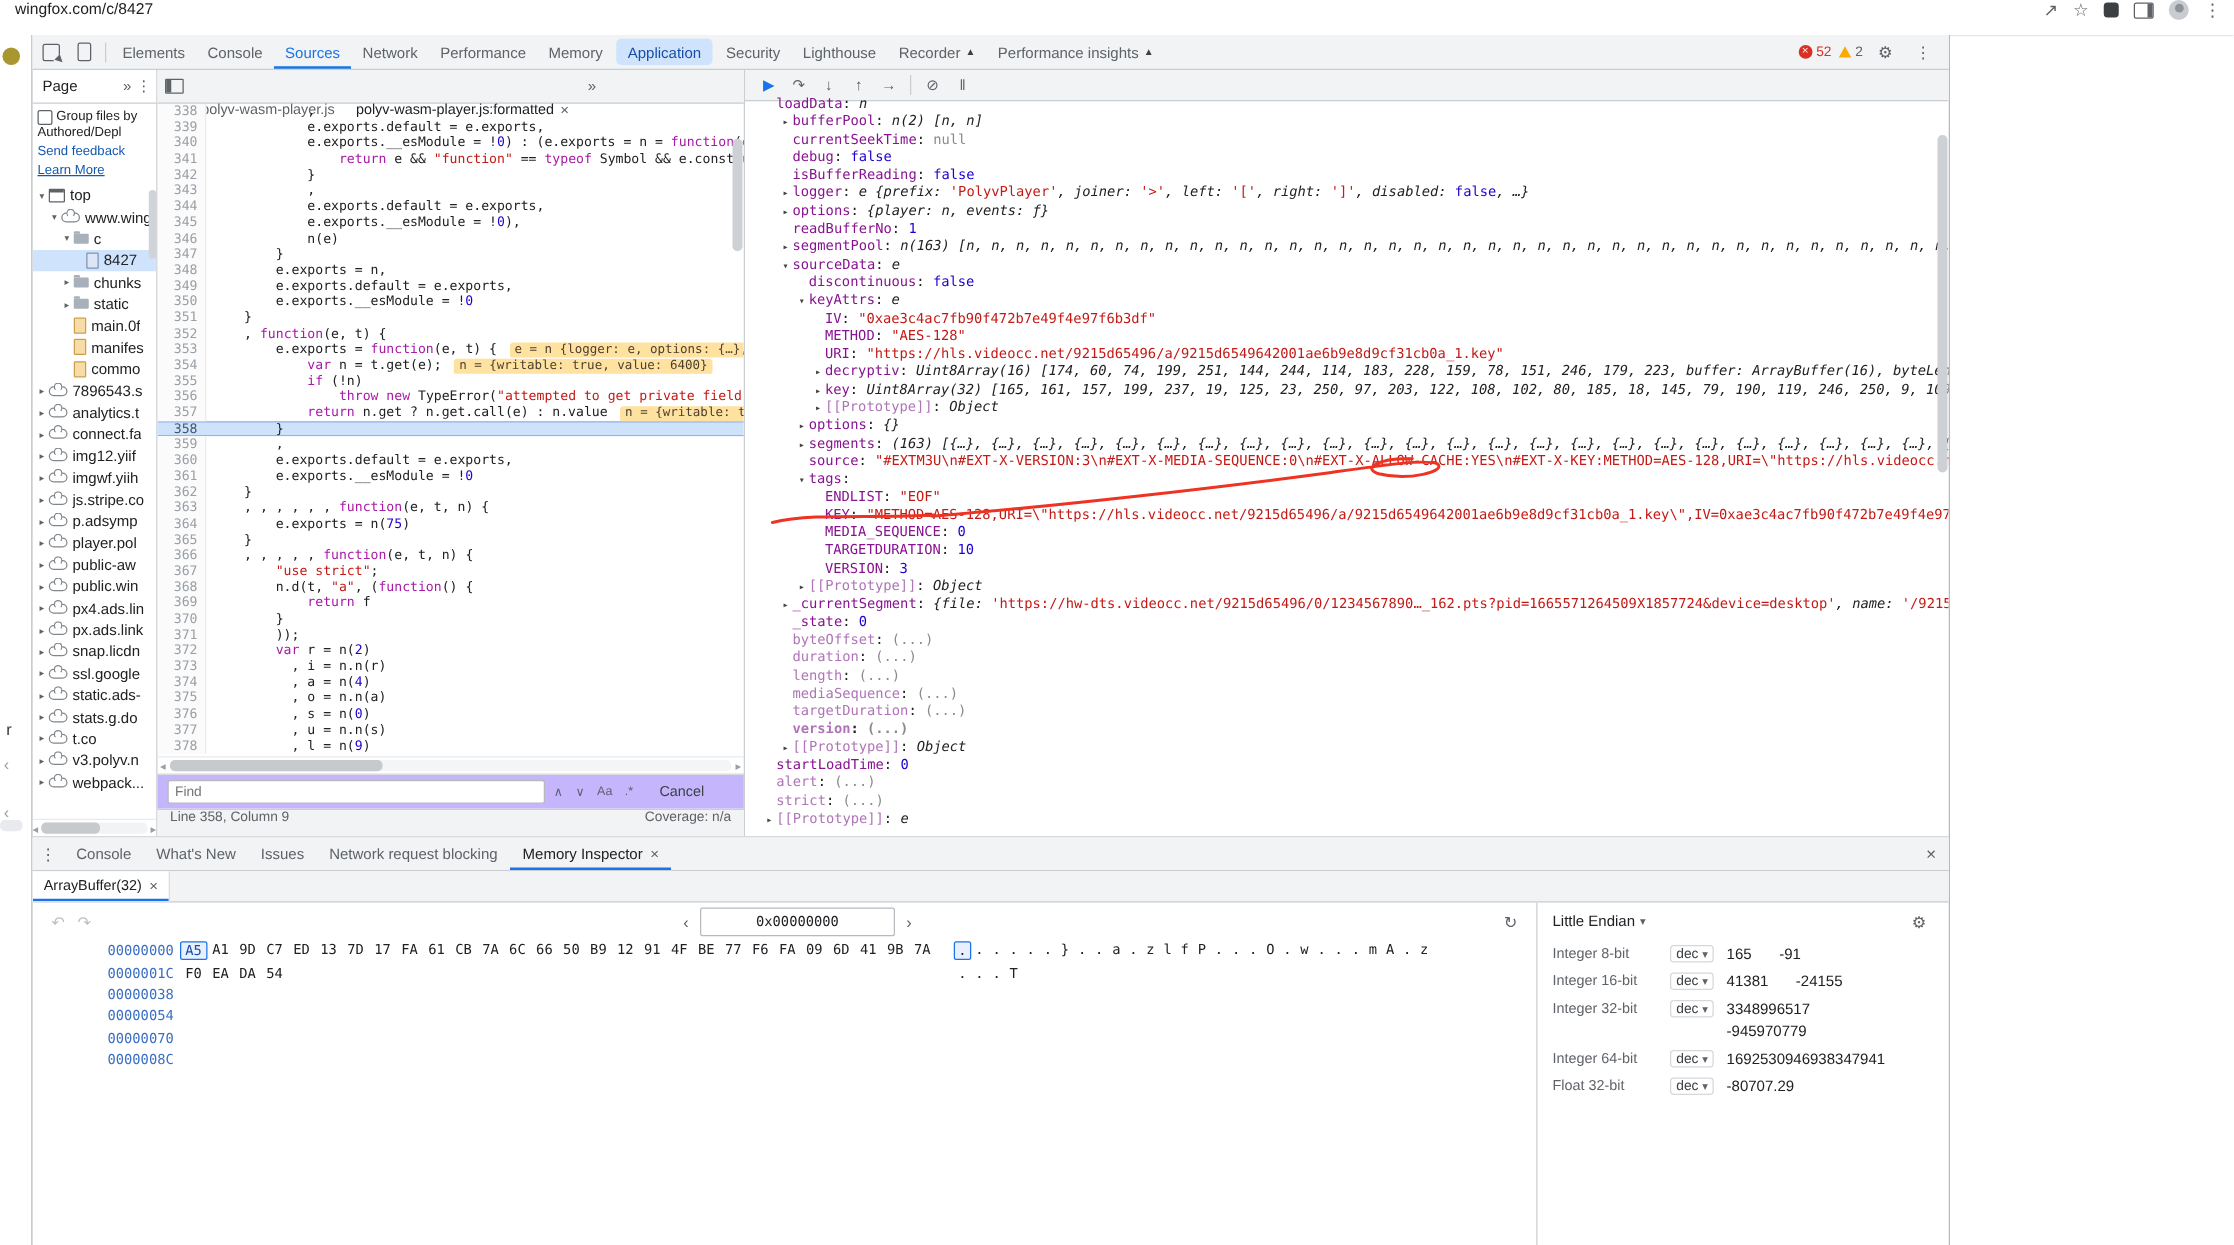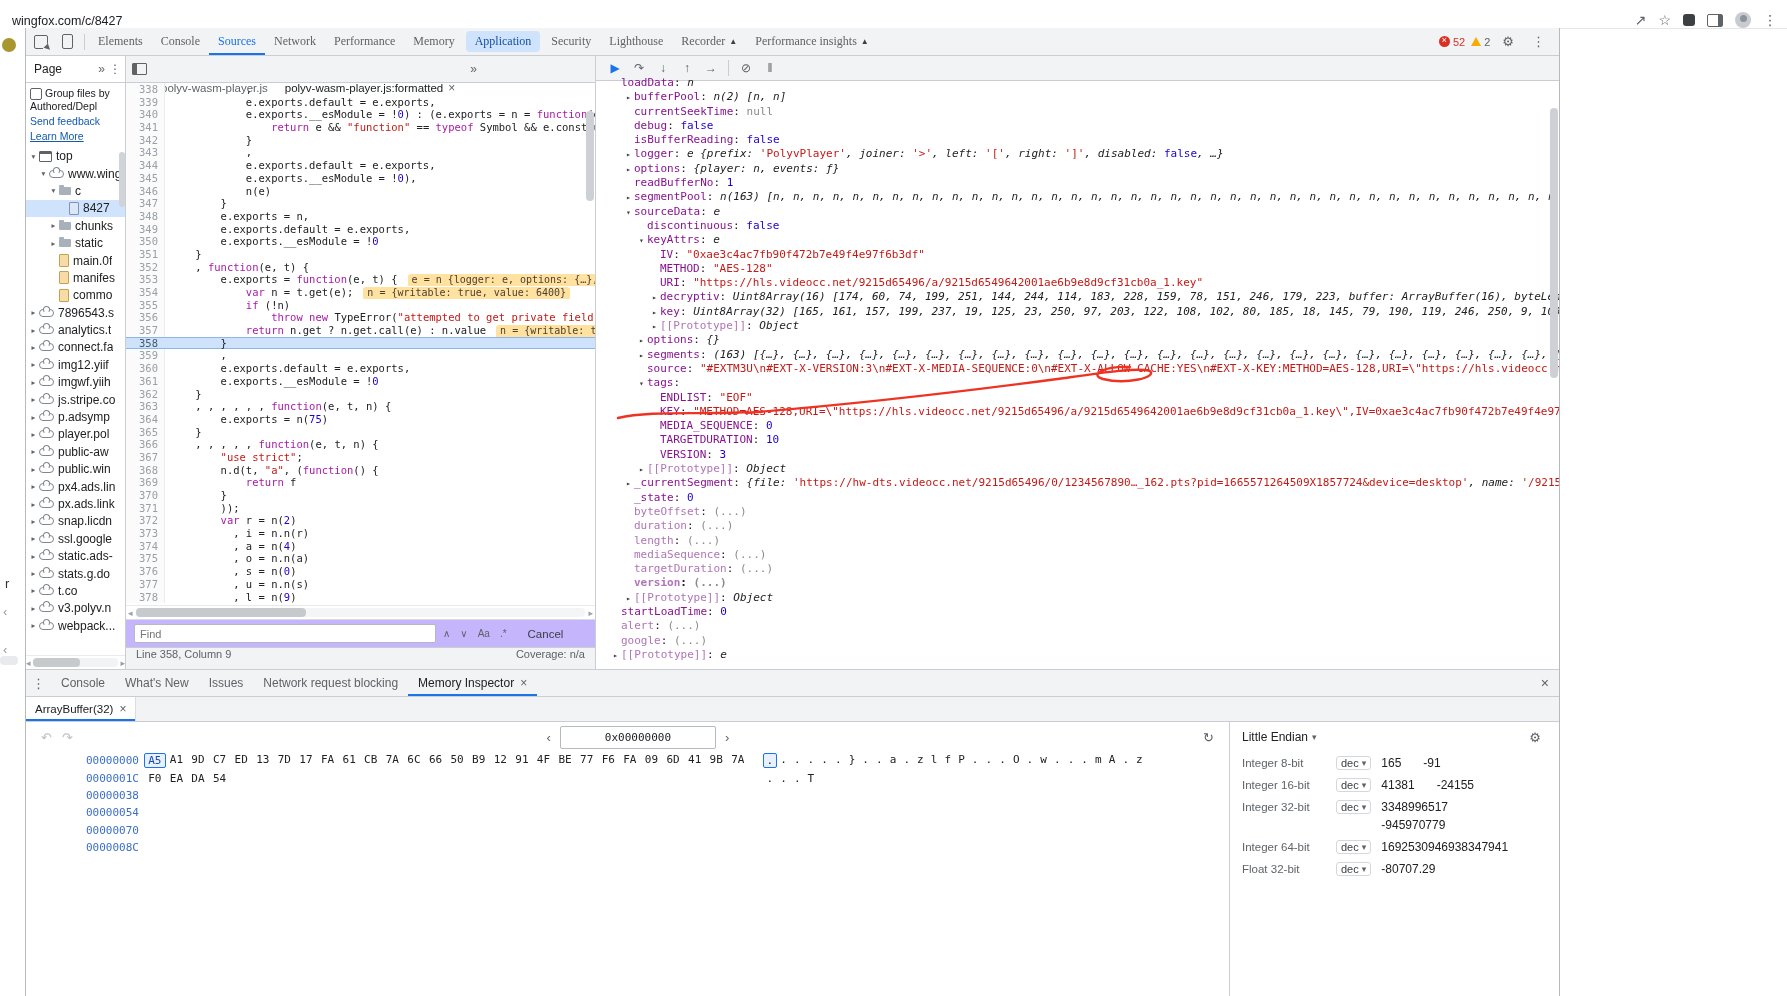--- a/index.html
+++ b/index.html
@@ -1,20 +1,20 @@
 <!DOCTYPE html>
 <html><head>
 <meta charset="utf-8">
 <style>
   html,body{margin:0;padding:0;}
   body{width:1787px;height:996px;position:relative;background:#fff;overflow:hidden;
        font-family:"Liberation Sans",sans-serif;font-size:12px;color:#202124;}
   
   .topbar{position:absolute;left:0;top:0;width:1787px;height:28px;background:#fff;
-          border-bottom:1px solid #e4e6e8;display:flex;align-items:flex-end;}
+          border-bottom:1px solid #e4e6e8;display:flex;align-items:flex-start;}
   .url{margin-left:12px;font-size:12.5px;color:#202124;}
   .topbar-icons{margin-left:auto;margin-right:10px;display:flex;align-items:center;gap:12px;color:#5f6368;}
   .tb-glyph{font-size:14px;line-height:1;cursor:default;}
   .puzzle{width:12px;height:12px;background:#3c4043;border-radius:3px;display:inline-block;}
   .sidepanel{width:14px;height:11px;border:1.5px solid #5f6368;border-radius:2px;position:relative;display:inline-block;}
   .sidepanel::after{content:"";position:absolute;right:0;top:0;bottom:0;width:4px;background:#5f6368;}
   .avatar{width:16px;height:16px;border-radius:50%;background:#c8ccd1;position:relative;display:inline-block;}
   .avatar::after{content:"";position:absolute;left:4.5px;top:3px;width:7px;height:7px;border-radius:50%;background:#8d939b;}
   
   .pagestrip{position:absolute;left:0;top:28px;width:25px;bottom:0;background:#fff;}
@@ -25,21 +25,21 @@
   
   .devtools{position:absolute;left:25px;top:28px;width:1535px;height:968px;background:#fff;
             border-left:1px solid #b6b9bd;border-right:1px solid #b6b9bd;display:flex;flex-direction:column;box-sizing:border-box;}
   .vsep{width:1px;height:16px;background:#cacdd1;margin:0 4px;}
   .ticon{color:#5f6368;font-size:13px;padding:0 6px;cursor:default;}
   
   .dt-toolbar{height:27px;background:#f1f3f4;border-bottom:1px solid #cacdd1;display:flex;align-items:center;flex:none;}
   .ico-inspect{position:relative;width:12px;height:12px;border:1.5px solid #5f6368;border-radius:2px;display:inline-block;margin:0 7px 0 8px;}
   .ico-inspect::after{content:"▶";position:absolute;right:-4px;bottom:-4px;font-size:8px;color:#5f6368;transform:rotate(45deg);background:#f1f3f4;}
   .ico-device{width:9px;height:13px;border:1.5px solid #5f6368;border-radius:2px;display:inline-block;margin:0 7px;}
-  #dt-tabs{display:flex;align-items:stretch;height:100%;font-family:Liberation Serif, serif;}
+  #dt-tabs{display:flex;align-items:stretch;height:100%;}
   .dt-tab{display:flex;align-items:center;gap:4px;padding:0 9px;color:#5f6368;white-space:nowrap;cursor:default;}
   .dt-tab.sel{color:#1a73e8;box-shadow:inset 0 -2px 0 #1a73e8;}
   .dt-tab.foc{background:#cfe4fc;border-radius:4px;margin:3px 2px;color:#174ea6;}
   .exp-badge{font-size:8px;color:#3c4043;}
   .dt-right{margin-left:auto;display:flex;align-items:center;gap:6px;padding-right:8px;}
   .err-badge,.warn-badge{display:flex;align-items:center;gap:3px;font-size:11px;cursor:default;}
   .errdot{width:11px;height:11px;border-radius:50%;background:#d93025;position:relative;display:inline-block;}
   .errdot::after{content:"×";position:absolute;left:2.5px;top:-1.5px;color:#fff;font-size:9px;}
   .err-badge b{color:#d93025;font-weight:normal;}
   .warntri{width:0;height:0;border-left:5px solid transparent;border-right:5px solid transparent;border-bottom:9px solid #f9ab00;display:inline-block;}
@@ -652,21 +652,21 @@
           <div class="orow" style="padding-left: 13px;"><span class="oarr"></span><span class="cl-nm">_state</span><span class="cl-pl">: </span><span class="cl-num">0</span></div>
           <div class="orow" style="padding-left: 13px;"><span class="oarr"></span><span class="cl-nmf">byteOffset</span><span class="cl-pl">: </span><span class="cl-dim">(...)</span></div>
           <div class="orow" style="padding-left: 13px;"><span class="oarr"></span><span class="cl-nmf">duration</span><span class="cl-pl">: </span><span class="cl-dim">(...)</span></div>
           <div class="orow" style="padding-left: 13px;"><span class="oarr"></span><span class="cl-nmf">length</span><span class="cl-pl">: </span><span class="cl-dim">(...)</span></div>
           <div class="orow" style="padding-left: 13px;"><span class="oarr"></span><span class="cl-nmf">mediaSequence</span><span class="cl-pl">: </span><span class="cl-dim">(...)</span></div>
           <div class="orow" style="padding-left: 13px;"><span class="oarr"></span><span class="cl-nmf">targetDuration</span><span class="cl-pl">: </span><span class="cl-dim">(...)</span></div>
           <div class="orow" style="padding-left: 13px; font-weight: bold;"><span class="oarr"></span><span class="cl-nmf">version</span><span class="cl-pl">: </span><span class="cl-dim">(...)</span></div>
           <div class="orow" style="padding-left: 13px;"><span class="oarr">▸</span><span class="cl-nmf">[[Prototype]]</span><span class="cl-pl">: </span><span class="cl-it">Object</span></div>
           <div class="orow" style="padding-left: 0px;"><span class="oarr"></span><span class="cl-nm">startLoadTime</span><span class="cl-pl">: </span><span class="cl-num">0</span></div>
           <div class="orow" style="padding-left: 0px;"><span class="oarr"></span><span class="cl-nmf">alert</span><span class="cl-pl">: </span><span class="cl-dim">(...)</span></div>
-          <div class="orow" style="padding-left: 0px;"><span class="oarr"></span><span class="cl-nmf">google</span><span class="cl-pl">: </span><span class="cl-dim">(...)</span></div>
+          <div class="orow" style="padding-left: 0px;"><span class="oarr"></span><span class="cl-nmf">strict</span><span class="cl-pl">: </span><span class="cl-dim">(...)</span></div>
           <div class="orow" style="padding-left: 0px;"><span class="oarr">▸</span><span class="cl-nmf">[[Prototype]]</span><span class="cl-pl">: </span><span class="cl-it">e</span></div>
         </div>
       <svg class="annot" viewBox="0 0 965 613" preserveAspectRatio="none">
         <path d="M 22 362 C 55 354, 105 359, 152 356" fill="none" stroke="#ee3322" stroke-width="2.4" stroke-linecap="round"></path>
         <path d="M 150 357 C 250 349, 380 334, 470 322 C 505 317, 545 311, 555 315 C 563 321, 532 329, 508 323 C 494 319, 508 310, 535 311" fill="none" stroke="#ee3322" stroke-width="2.4" stroke-linecap="round"></path>
       </svg>
       <div class="rp-vscroll">
           <div class="thumb"></div>
         </div>
     </div>

